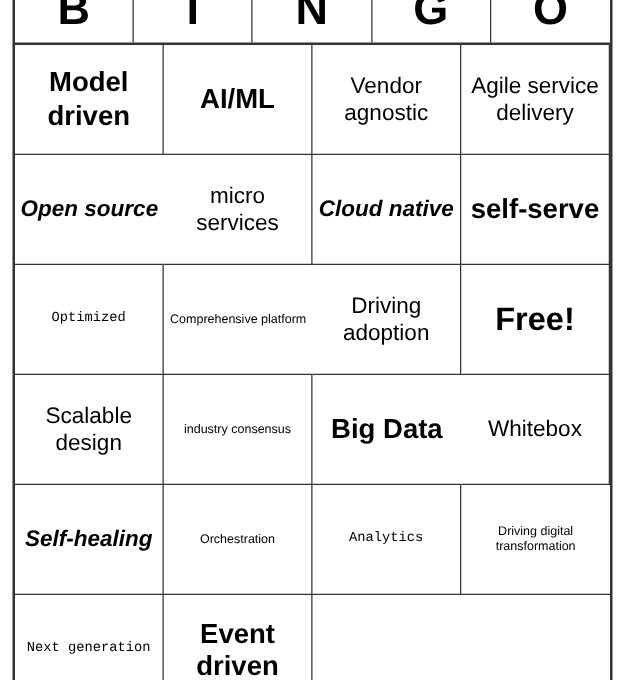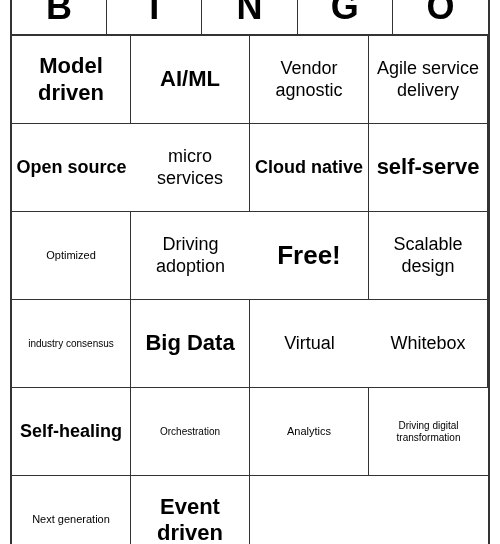--- a/index.html
+++ b/index.html
@@ -65,23 +65,23 @@
 
     .bingo-cell:nth-child(n+21) {
       border-bottom: none;
     }
 
     .bingo-cell .cell-text {
       line-height: 1.2;
     }
 
     .size-xl { font-size: 22px; font-weight: bold; }
-    .size-lg { font-size: 18px; font-weight: bold; }
+    .size-lg { font-size: 18px; font-weight: bold; font-style: italic; }
     .size-md { font-size: 18px; }
-    .size-sm { font-size: 11px; }
+    .size-sm { font-size: 11px; font-family: Liberation Mono, monospace; }
     .size-xs { font-size: 10px; }
 
     .free-cell {
       font-size: 26px;
       font-weight: bold;
       text-align: center;
     }
   </style>
 </head>
 <body>
@@ -116,36 +116,36 @@
       <div class="bingo-cell">
         <span class="cell-text size-lg">Cloud native</span>
       </div>
       <div class="bingo-cell">
         <span class="cell-text size-xl">self-serve</span>
       </div>
       <div class="bingo-cell">
         <span class="cell-text size-sm">Optimized</span>
       </div>
       <div class="bingo-cell">
+        <span class="cell-text size-xs">Comprehensive platform</span>
+      </div>
+      <div class="bingo-cell">
         <span class="cell-text size-md">Driving adoption</span>
       </div>
       <div class="bingo-cell">
         <span class="cell-text free-cell">Free!</span>
       </div>
       <div class="bingo-cell">
         <span class="cell-text size-md">Scalable design</span>
       </div>
       <div class="bingo-cell">
         <span class="cell-text size-xs">industry consensus</span>
       </div>
       <div class="bingo-cell">
         <span class="cell-text size-xl">Big Data</span>
-      </div>
-      <div class="bingo-cell">
-        <span class="cell-text size-md">Virtual</span>
       </div>
       <div class="bingo-cell">
         <span class="cell-text size-md">Whitebox</span>
       </div>
       <div class="bingo-cell">
         <span class="cell-text size-lg">Self-healing</span>
       </div>
       <div class="bingo-cell">
         <span class="cell-text size-xs">Orchestration</span>
       </div>

